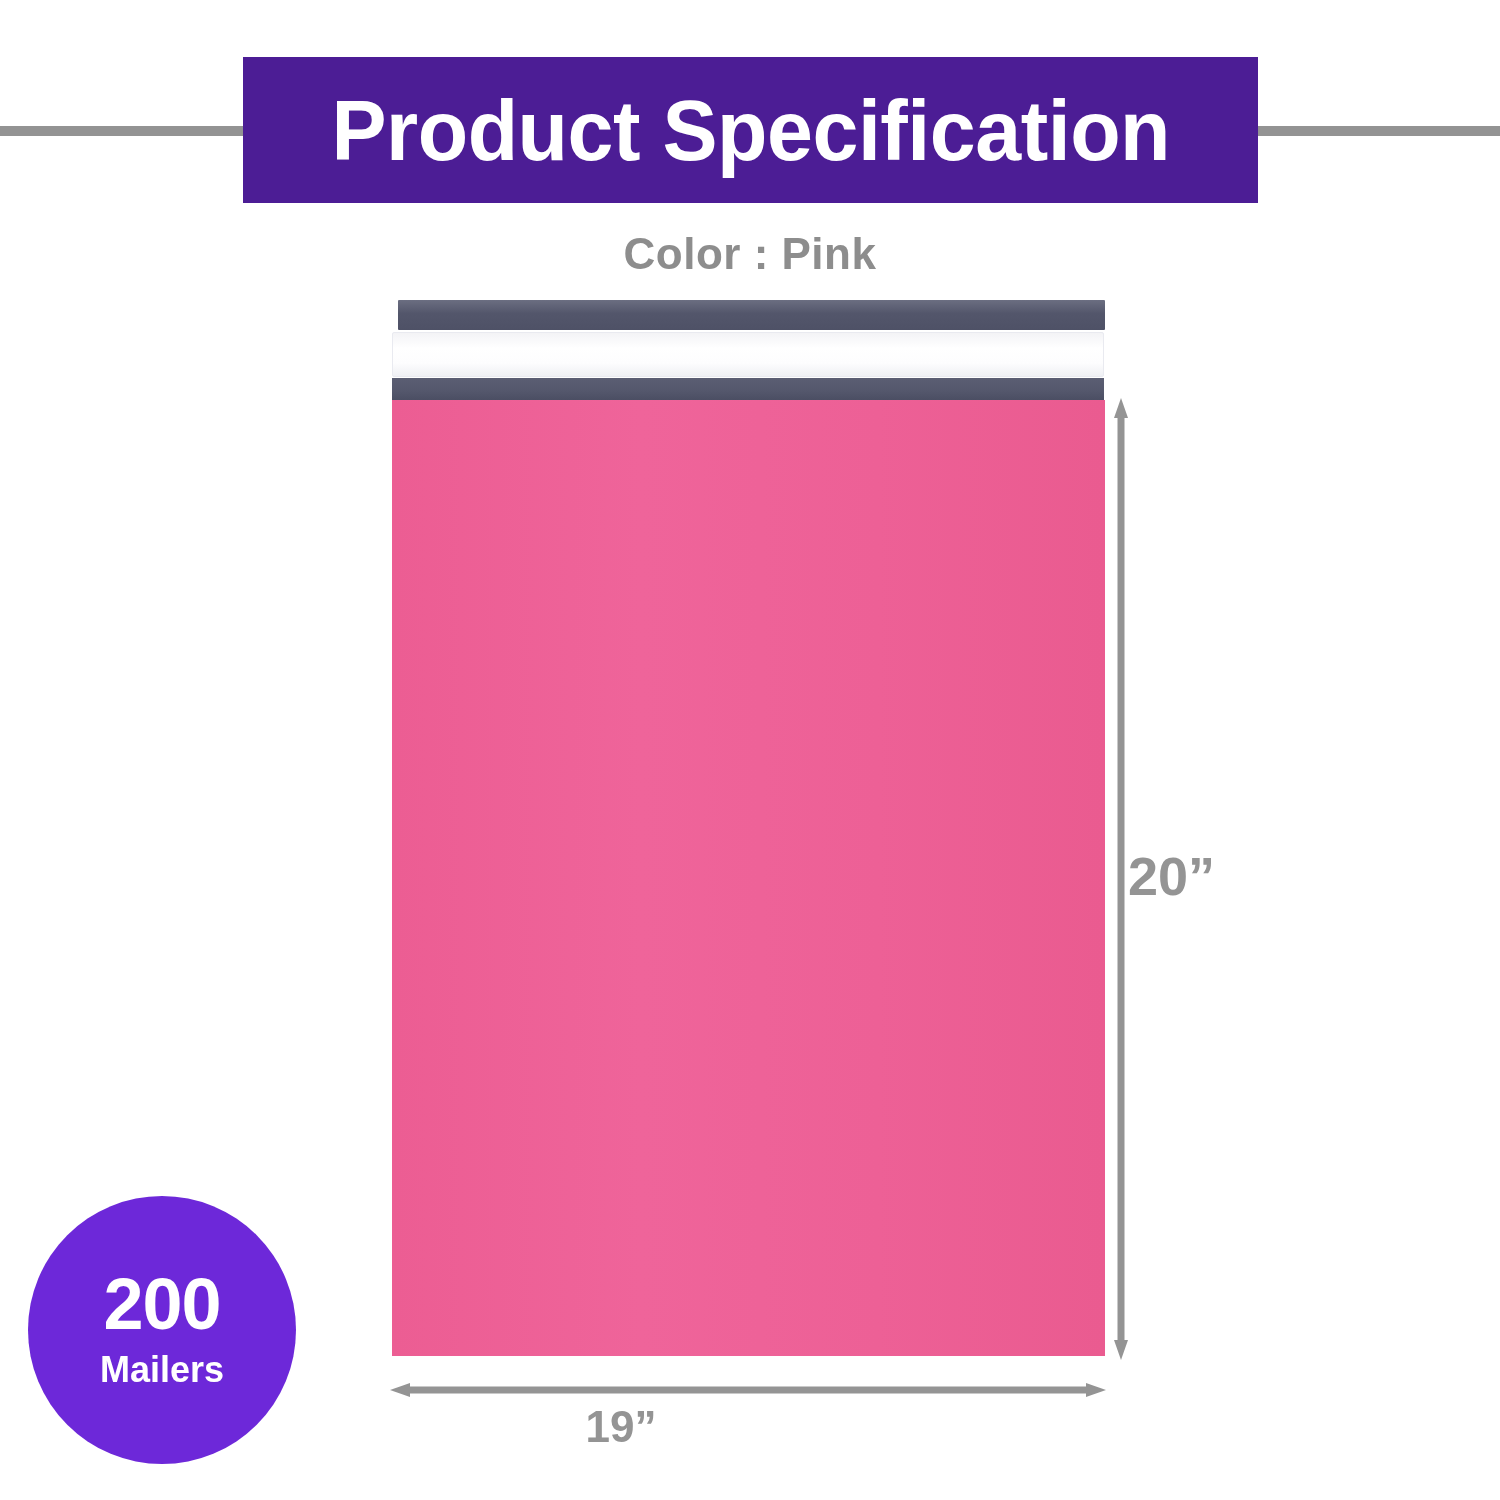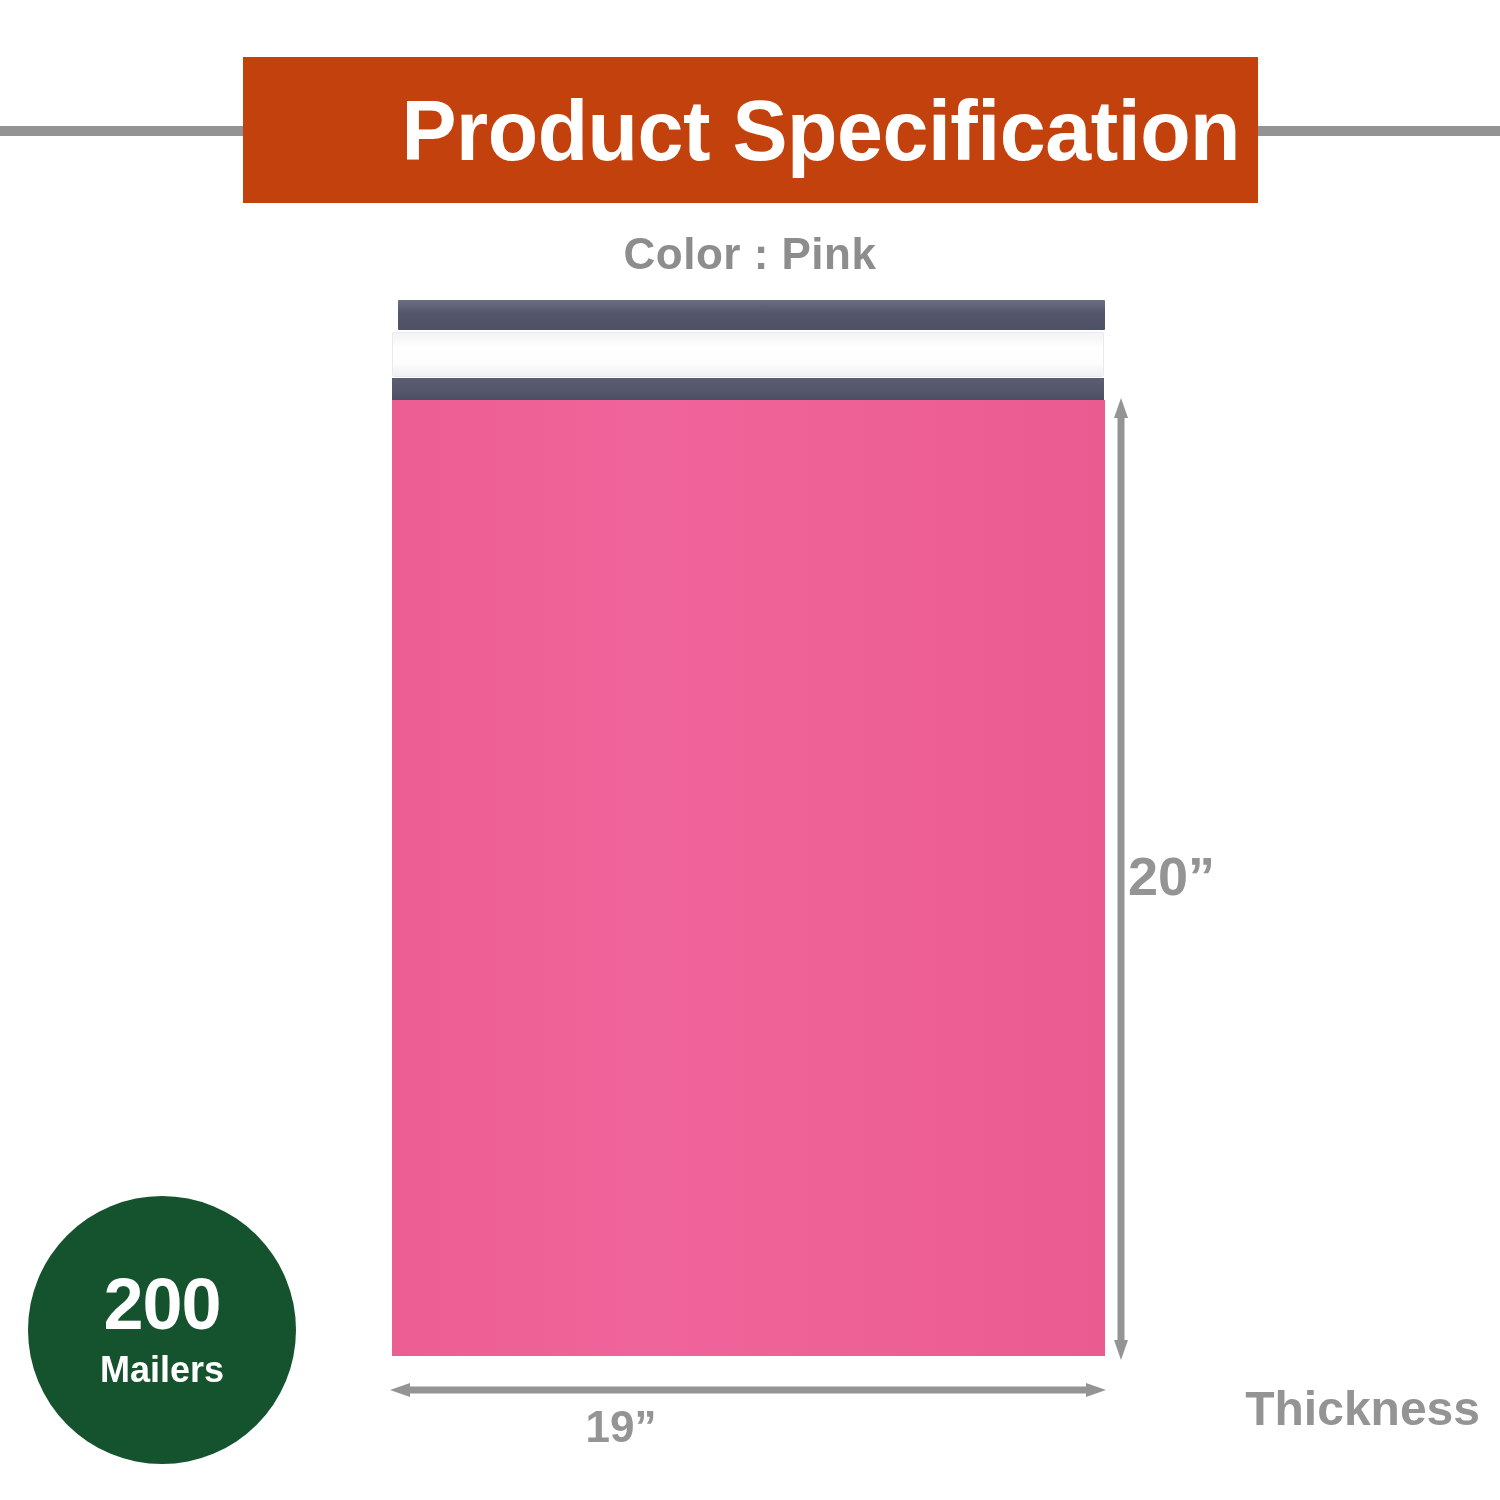--- a/index.html
+++ b/index.html
@@ -34,24 +34,24 @@
     width: 244px;
     height: 10px;
     background: #939393;
   }
   .banner {
     position: absolute;
     left: 243px;
     top: 57px;
     width: 1015px;
     height: 146px;
-    background: #c2410c;
+    background: #4c1d95;
     display: flex;
     align-items: center;
-    justify-content: flex-end;
+    justify-content: center;
   }
   .banner-title {
     color: #ffffff;
     font-size: 86px;
     font-weight: 700;
     letter-spacing: -0.5px;
     line-height: 1;
     white-space: nowrap;
     transform: scaleX(0.96);
   }
@@ -152,21 +152,21 @@
   .dim-label-h span { margin-left: -258px; }
 
   
   .badge {
     position: absolute;
     left: 28px;
     top: 1196px;
     width: 268px;
     height: 268px;
     border-radius: 50%;
-    background: #14532d;
+    background: #6d28d9;
     display: flex;
     flex-direction: column;
     align-items: center;
     justify-content: center;
   }
   .badge-count {
     color: #ffffff;
     font-size: 72px;
     font-weight: 700;
     line-height: 0.95;
@@ -230,16 +230,15 @@
     </svg>
   </div>
   <div class="dim-label dim-label-h"><span>19”</span></div>
 
   <div class="badge">
     <div class="badge-count">200</div>
     <div class="badge-unit">Mailers</div>
   </div>
 
   <div class="thickness">
-    <div>Thickness</div>
   </div>
 
 </div>
 
 </body></html>

